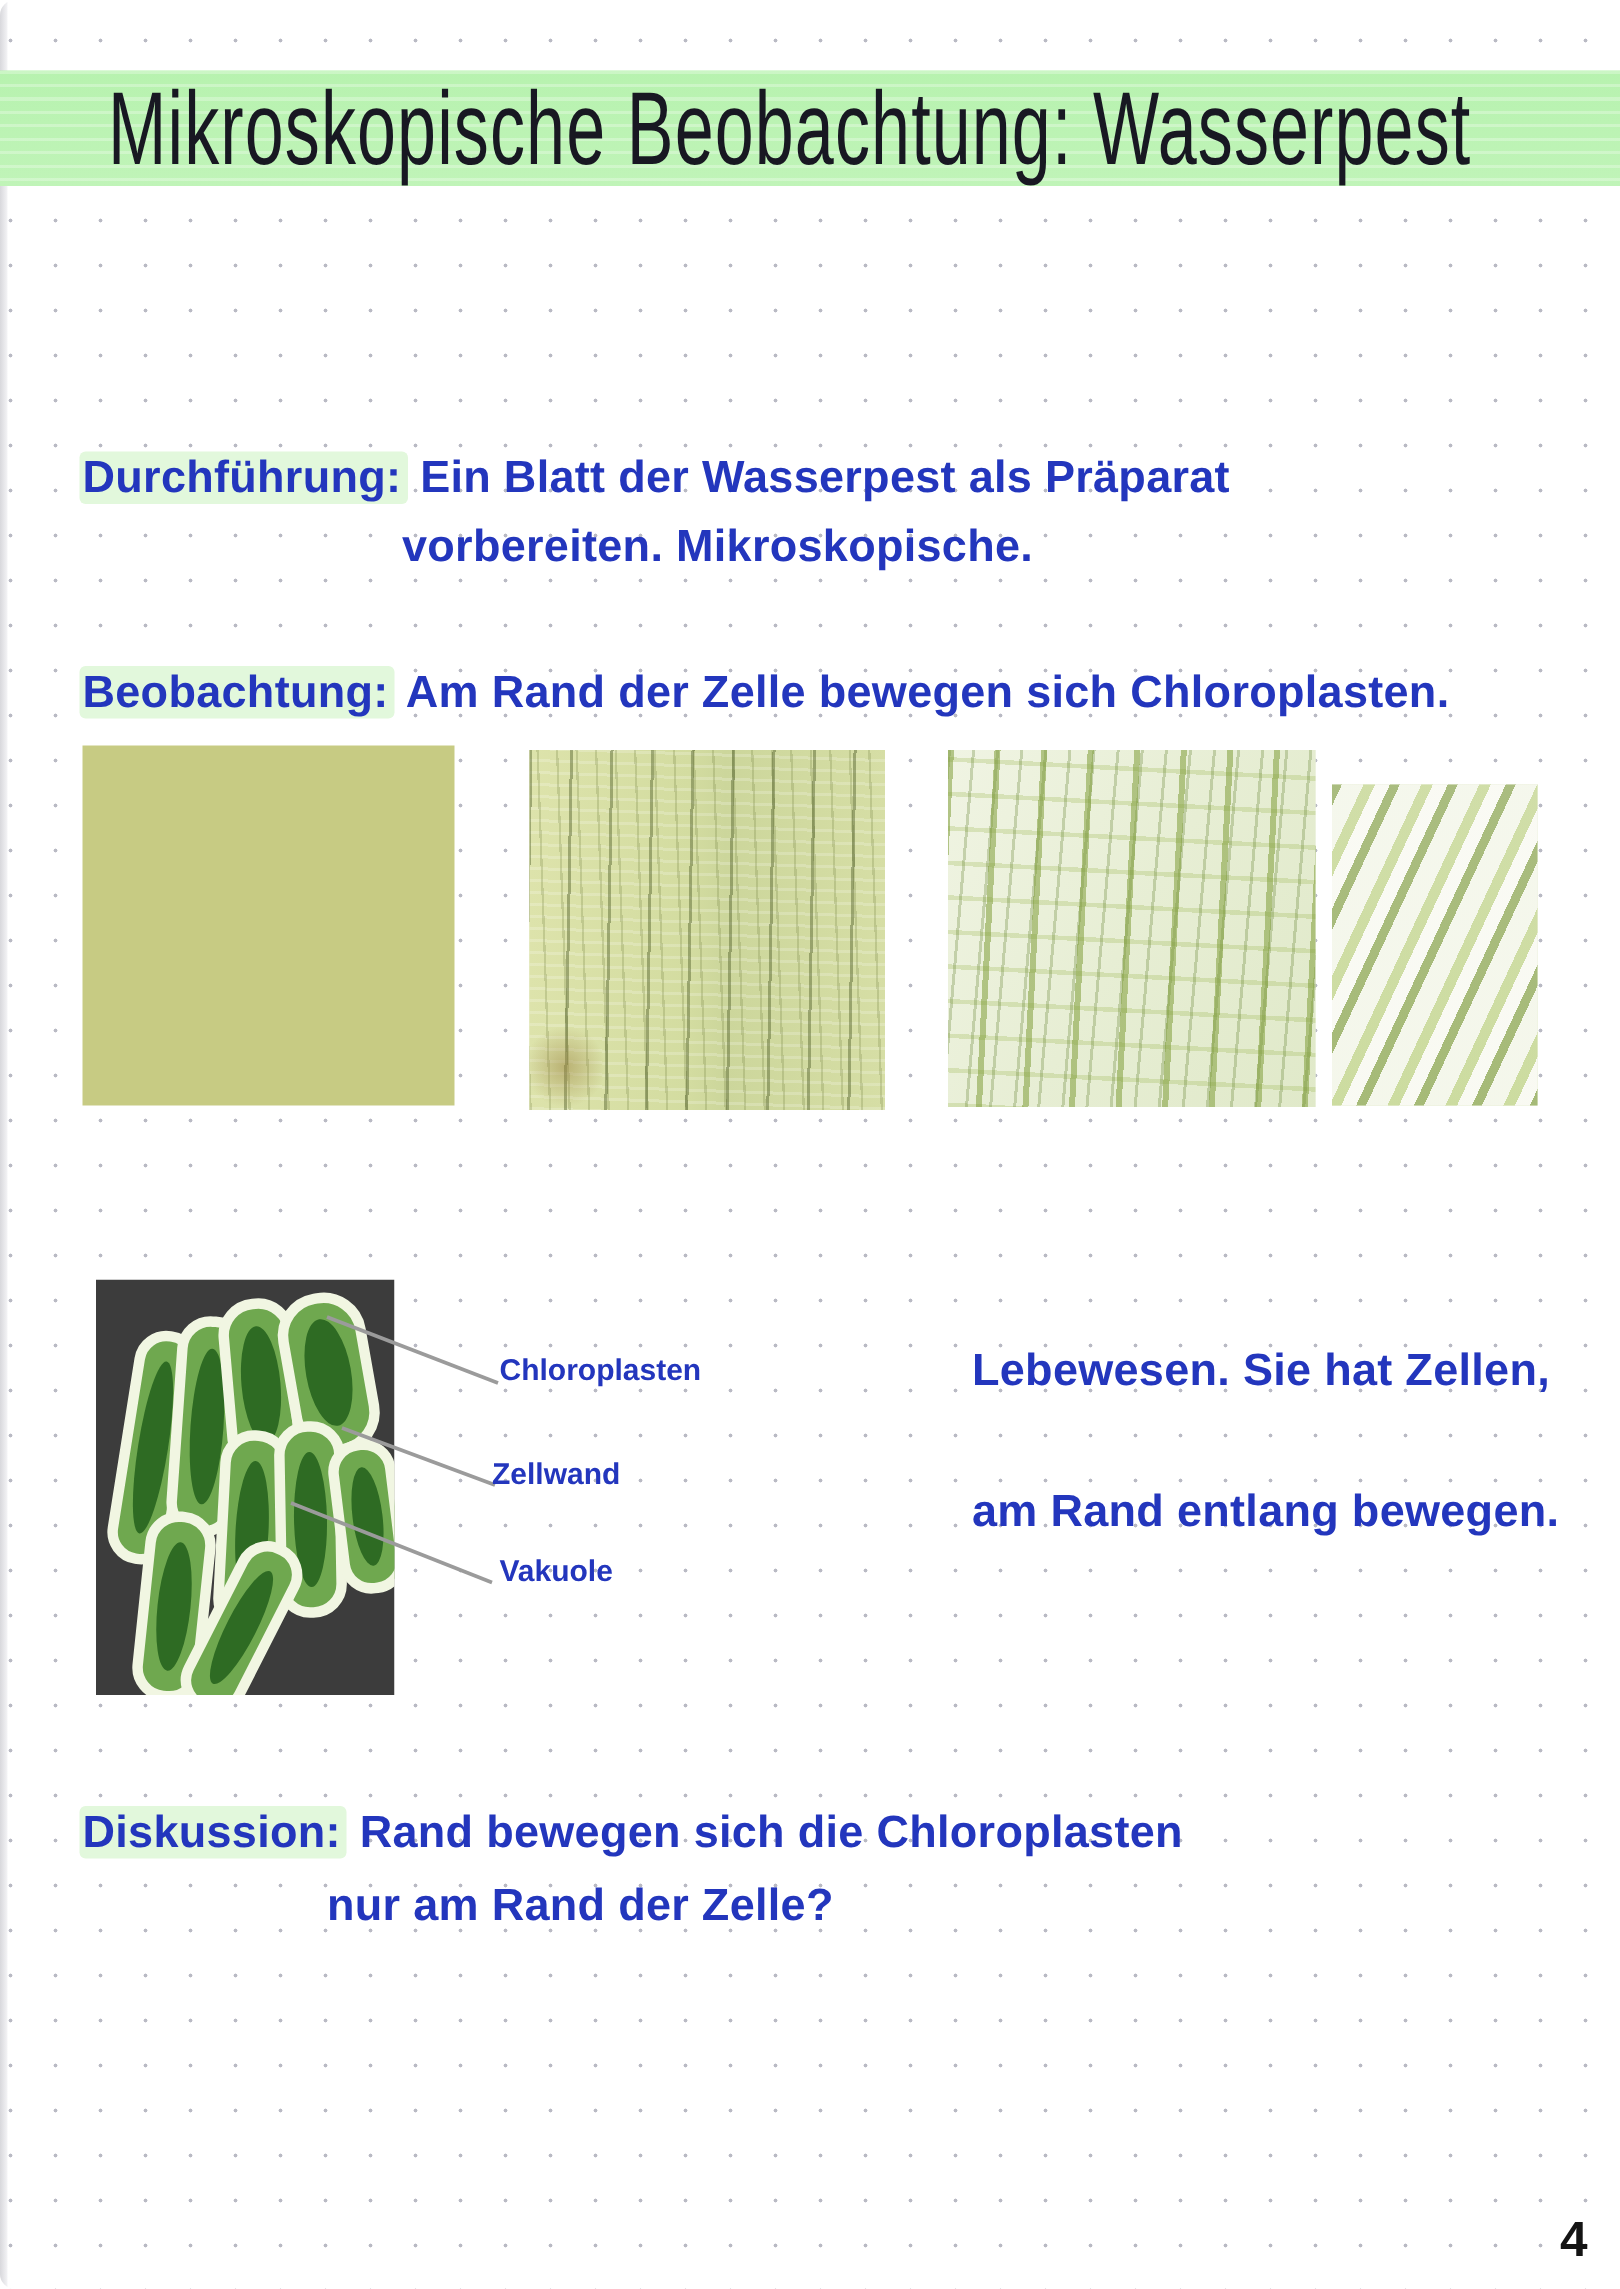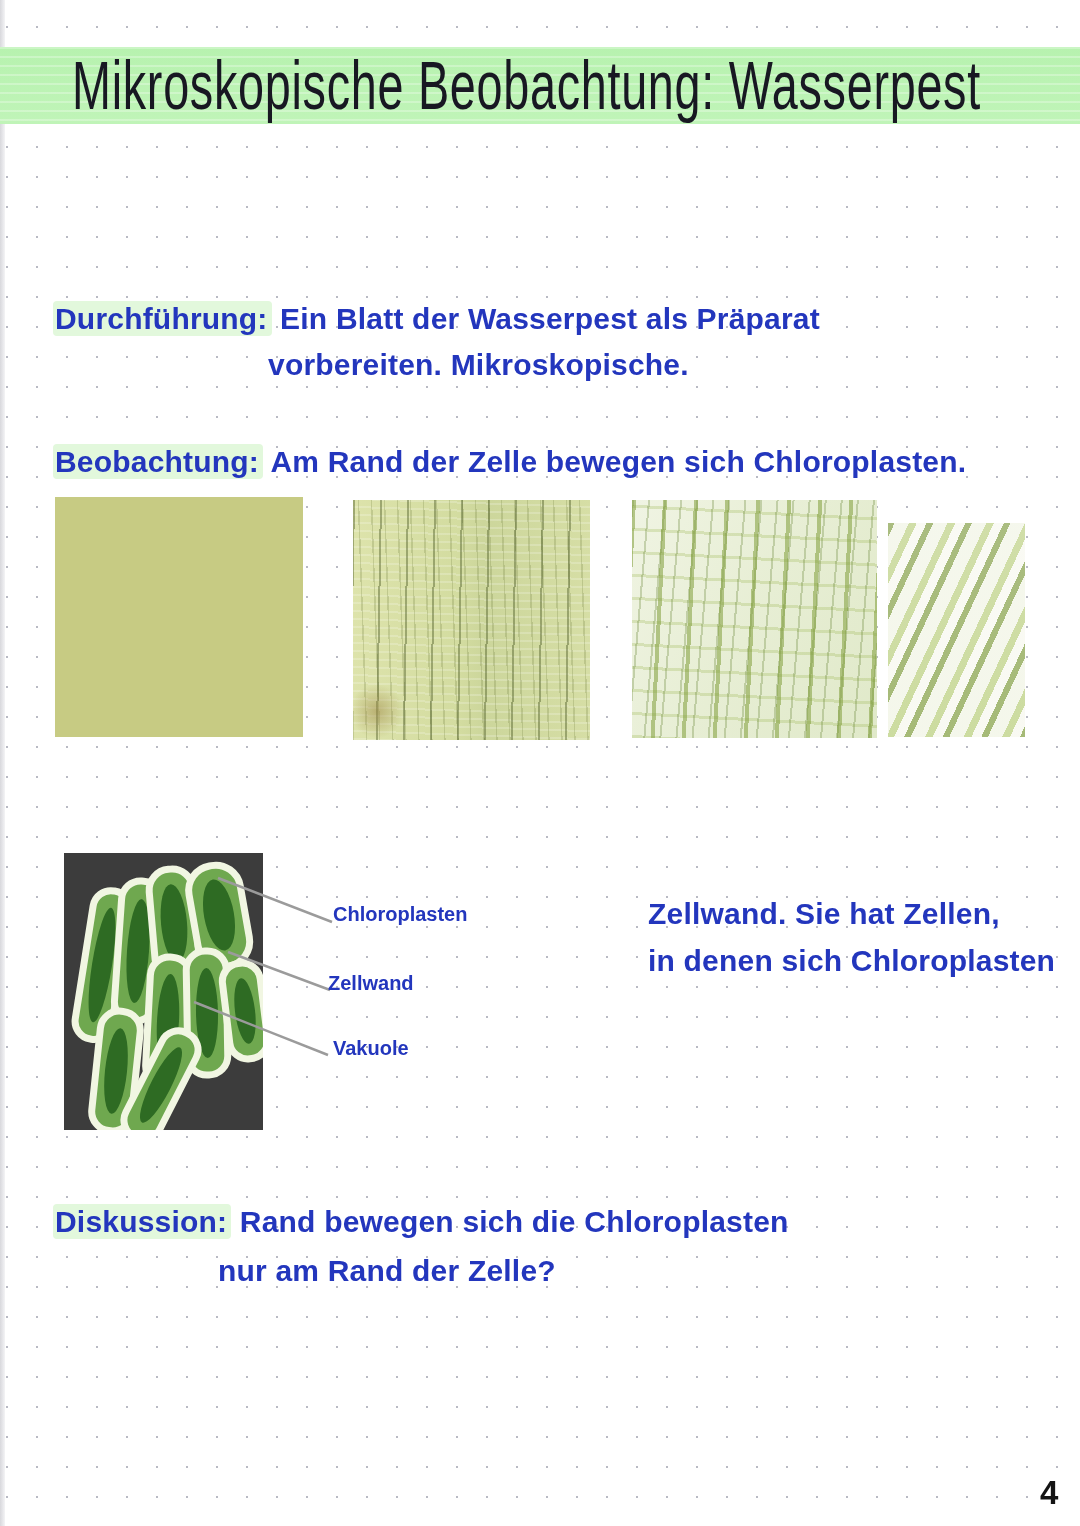--- a/index.html
+++ b/index.html
@@ -5,20 +5,21 @@
   html,body{margin:0;padding:0;}
   .page{
     position:relative;
     width:1080px;height:1526px;
     background-color:#ffffff;
     background-image:radial-gradient(circle, #b9bac4 1.1px, rgba(0,0,0,0) 1.5px);
     background-size:30px 30px;
     background-position:22px 12px;
     overflow:hidden;
     font-family:"Liberation Sans", sans-serif;
+    border-radius:10px;
   }
   .page-edge{
     position:absolute;left:0;top:0;width:5px;height:100%;
     background:linear-gradient(90deg,#c7c7cd,#efeff2);
     opacity:.7;
   }
   .title-band{
     position:absolute;left:0;top:47px;width:1080px;height:77px;
     background:
       repeating-linear-gradient(180deg, rgba(255,255,255,.28) 0 2px, rgba(0,0,0,0) 2px 9px),
@@ -170,24 +171,24 @@
     <line x1="68" y1="18" x2="182" y2="62" stroke="#9b9b9b" stroke-width="2.5"></line>
     <line x1="78" y1="92" x2="180" y2="130" stroke="#9b9b9b" stroke-width="2.5"></line>
     <line x1="44" y1="142" x2="178" y2="195" stroke="#9b9b9b" stroke-width="2.5"></line>
   </svg>
 
   <div class="label-line" style="left:333px;top:903px;">Chloroplasten</div>
   <div class="label-line" style="left:328px;top:972px;">Zellwand</div>
   <div class="label-line" style="left:333px;top:1037px;">Vakuole</div>
 
   <div class="line" style="left:648px;top:895px;">
-    <span>Zellwand. Sie hat Zellen,</span>
+    <span>Lebewesen. Sie hat Zellen,</span>
   </div>
-  <div class="line" style="left:648px;top:942px;">
-    <span>in denen sich Chloroplasten</span>
+  <div class="line" style="left:648px;top:989px;">
+    <span>am Rand entlang bewegen.</span>
   </div>
 
   <div class="line" style="left:55px;top:1203px;">
     <span class="kw">Diskussion:</span>
     <span>Rand bewegen sich die Chloroplasten</span>
   </div>
   <div class="line" style="left:218px;top:1252px;">
     <span>nur am Rand der Zelle?</span>
   </div>
 

